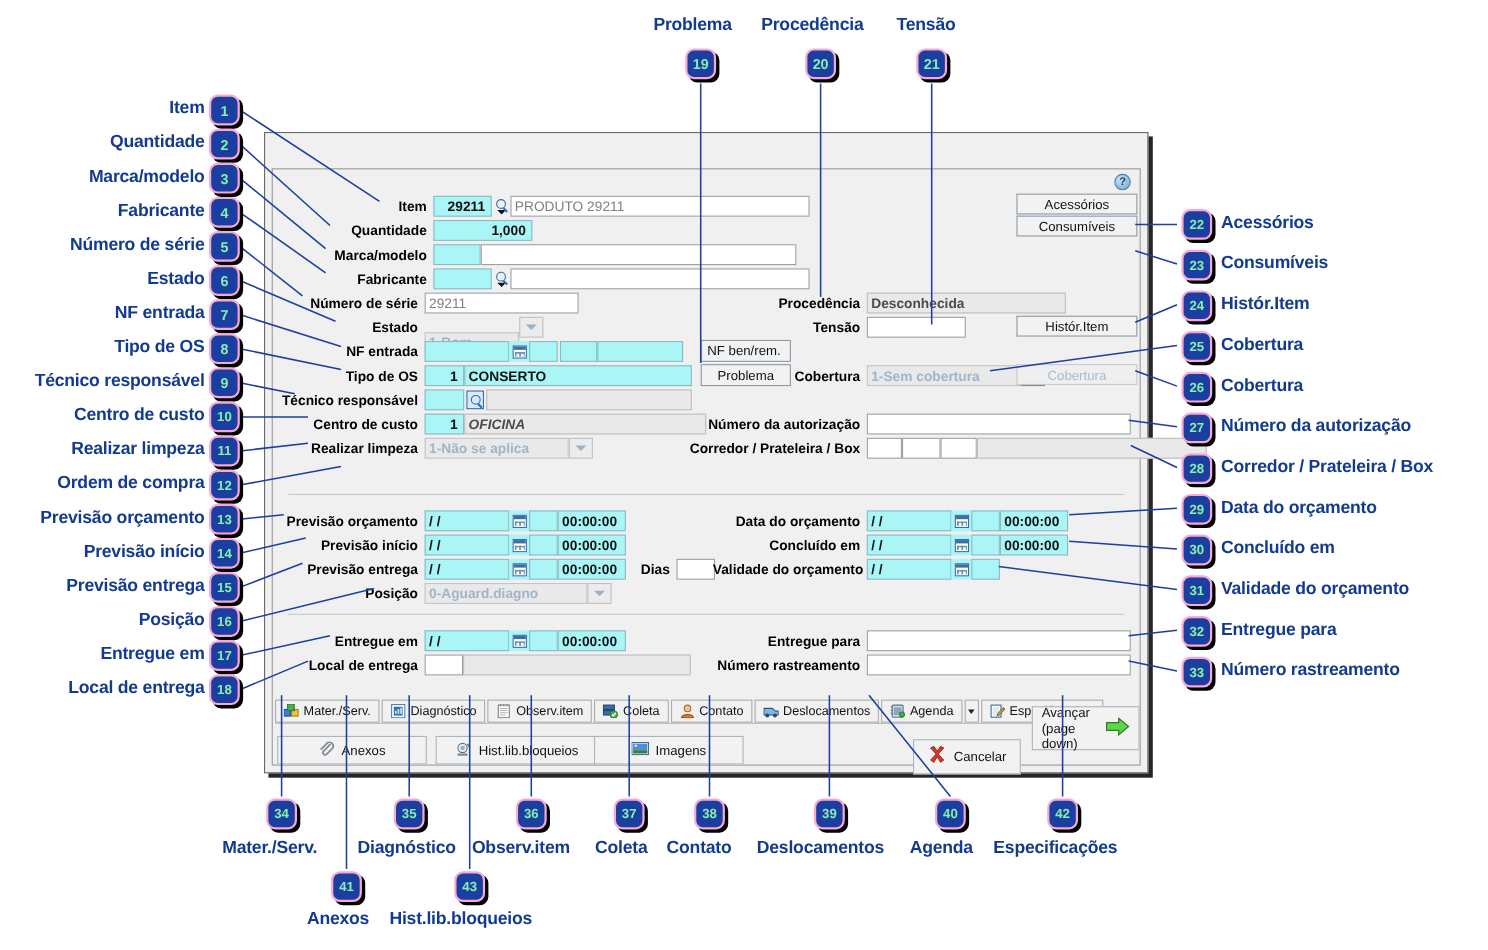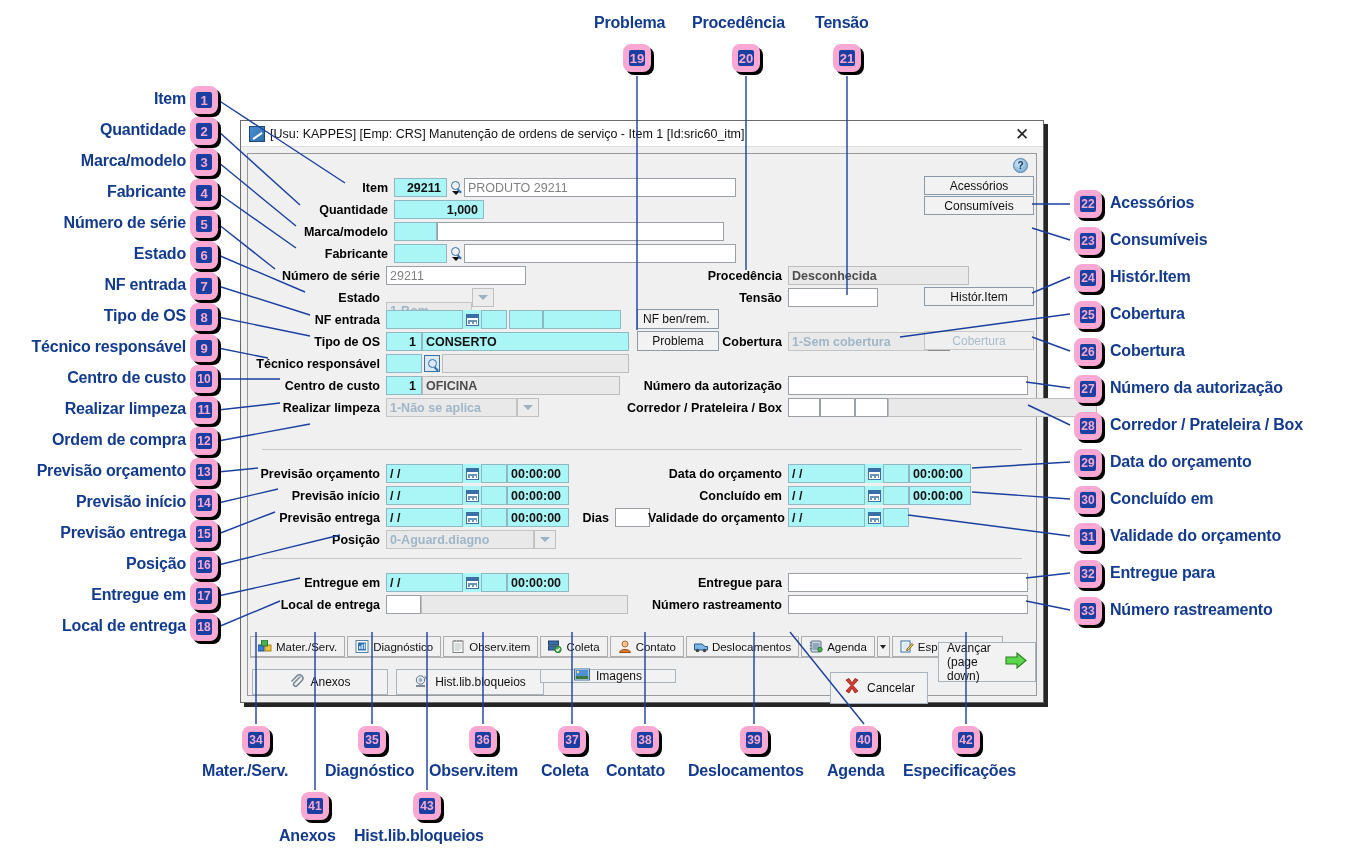--- a/index.html
+++ b/index.html
@@ -13,24 +13,24 @@
   }
   
   #annot-svg { position:absolute; left:0; top:0; width:1353px; height:864px; pointer-events:none; z-index:40; }
   .ann-label {
     position:absolute; color:#123a8f; font-weight:bold; font-size:16px;
     white-space:nowrap; z-index:50; letter-spacing:-0.2px;
   }
   .ann-label.r { text-align:right; }
   .badge {
     position:absolute; width:28px; height:28px; border-radius:8px;
-    background:#1b3fa0; color:#f9a8d4; font-size:13px; font-weight:bold;
+    background:#1b3fa0; color:#86efac; font-size:13px; font-weight:bold;
     display:flex; align-items:center; justify-content:center;
     box-shadow:3px 3px 0 #000; z-index:55;
-    border:6px solid #f9a8d4;
+    border:2px solid #f9a8d4;
     font-family:"Liberation Sans", sans-serif;
   }
   .badge.small { font-size:12px; }
 
   
   #dialog {
     position:absolute; left:240px; top:120px; width:804px; height:583px;
     background:#f0f0f0; border:1px solid #6a6a6a;
     box-shadow:4px 4px 0 rgba(0,0,0,0.85);
     z-index:10;
@@ -302,25 +302,20 @@
 <div class="ann-label" style="left:827px;top:762px;">Agenda</div>
 <div class="badge small" style="left:952px;top:726px;">42</div>
 <div class="ann-label" style="left:903px;top:762px;">Especificações</div>
 <div class="badge small" style="left:301px;top:792px;">41</div>
 <div class="ann-label" style="left:279px;top:827px;">Anexos</div>
 <div class="badge small" style="left:413px;top:792px;">43</div>
 <div class="ann-label" style="left:354px;top:827px;">Hist.lib.bloqueios</div>
 
 <div id="dialog">
 
-  <div id="titlebar">
-    <span class="tb-icon"></span>
-    <span class="tb-title">[Usu: KAPPES] [Emp: CRS] Manutenção de ordens de serviço - Item   1 [Id:sric60_itm]</span>
-    <span id="close-btn">✕</span>
-  </div>
 
   <div id="client">
     <div id="help-icon">?</div>
 
     <div class="row" style="left:0;top:24px;">
       <span class="lbl" style="width:146px;">Item</span>
       <span class="fld cy num" style="width:53px;">29211</span>
       <span class="lookup">
           <span class="glass"></span>
           <span class="caret"></span>
@@ -384,21 +379,21 @@
       <span class="fld cy" style="width:36px;"></span>
       <span class="lookup-btn">
           <span class="glass"></span>
         </span>
       <span class="fld gray" style="width:187px;margin-left:2px;"></span>
     </div>
 
     <div class="row" style="left:0;top:222px;">
       <span class="lbl" style="width:138px;">Centro de custo</span>
       <span class="fld cy num" style="width:36px;">1</span>
-      <span class="fld gray b" style="width:198px;">OFICINA</span>
+      <span class="fld gray b" style="width:220px;font-style:italic;">OFICINA</span>
     </div>
 
     <div class="row" style="left:0;top:244px;">
       <span class="lbl" style="width:138px;">Realizar limpeza</span>
       <span class="fld dis" style="width:131px;">1-Não se aplica</span>
       <span class="ddbtn">
           <span class="tri"></span>
         </span>
     </div>
 
@@ -660,21 +655,21 @@
       <span>
         <svg width="15" height="14" viewBox="0 0 15 14">
             <circle cx="6.5" cy="6" r="4.2" fill="#e9eef3" stroke="#5d7285"></circle>
             <circle cx="6.5" cy="6" r="2" fill="#9ab0c4"></circle>
             <rect x="2" y="11" width="9" height="2" fill="#7d8a97"></rect>
             <path d="M10.5,2.5 q2,0.5 1.5,2.5" stroke="#5d7285" fill="none" stroke-width="1"></path>
           </svg>
       </span>
       <span>Hist.lib.bloqueios</span>
     </div>
-    <div class="botbtn" style="left:292px;top:515px;width:136px;height:14px;">
+    <div class="botbtn" style="left:292px;top:515px;width:136px;height:26px;">
       <span>
         <svg width="16" height="13" viewBox="0 0 16 13">
             <rect x="0.5" y="1" width="15" height="11" fill="#ffffff" stroke="#3b6ea5"></rect>
             <rect x="1.5" y="2" width="13" height="6" fill="#4f8fd6"></rect>
             <rect x="1.5" y="8" width="13" height="3" fill="#3c7a3c"></rect>
             <circle cx="4" cy="4" r="1.2" fill="#ffe680"></circle>
           </svg>
       </span>
       <span>Imagens</span>
     </div>

